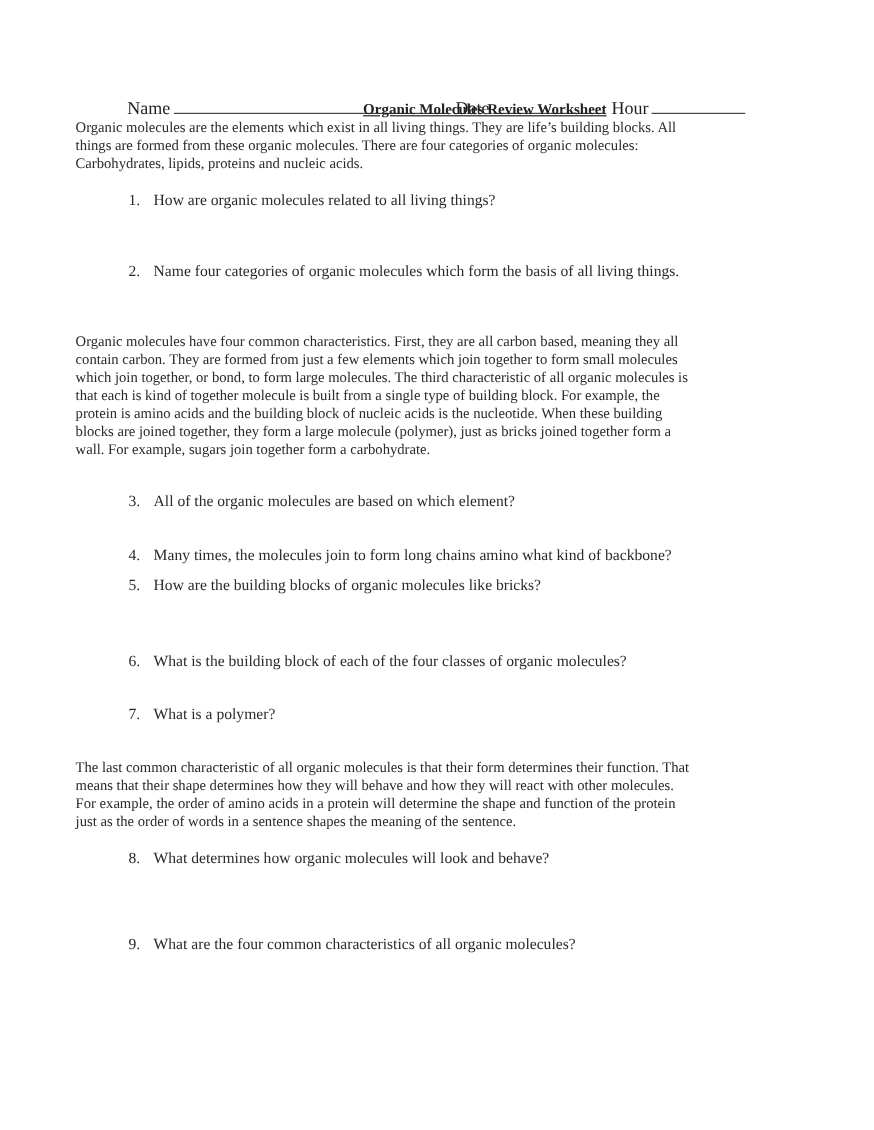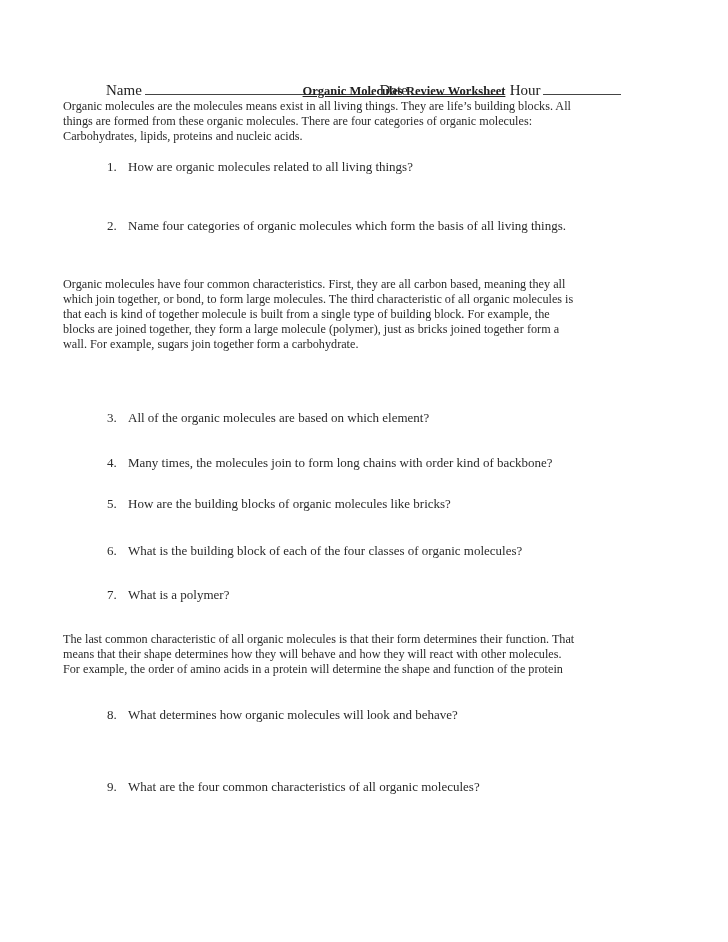--- a/index.html
+++ b/index.html
@@ -36,65 +36,68 @@
 
 <div class="header">
   <span>Name</span><span class="blank" style="width:228px"></span>
   <span>Date</span><span class="blank" style="width:92px"></span>
   <span>Hour</span><span class="blank" style="width:78px"></span>
 </div>
 
 <div class="title">Organic Molecules Review Worksheet</div>
 
 <div class="para" style="top:99px">
-  <span class="line">Organic molecules are the molecules means exist in all living things. They are life’s building blocks. All</span>
+  <span class="line">Organic molecules are the elements which exist in all living things. They are life’s building blocks. All</span>
   <span class="line">things are formed from these organic molecules. There are four categories of organic molecules:</span>
   <span class="line">Carbohydrates, lipids, proteins and nucleic acids.</span>
 </div>
 
 <div class="q" style="top:159px">
   <span class="num">1.</span><span>How are organic molecules related to all living things?</span>
 </div>
 
 <div class="q" style="top:218px">
   <span class="num">2.</span><span>Name four categories of organic molecules which form the basis of all living things.</span>
 </div>
 
 <div class="para" style="top:277px">
   <span class="line">Organic molecules have four common characteristics. First, they are all carbon based, meaning they all</span>
+  <span class="line">contain carbon. They are formed from just a few elements which join together to form small molecules</span>
   <span class="line">which join together, or bond, to form large molecules. The third characteristic of all organic molecules is</span>
   <span class="line">that each is kind of together molecule is built from a single type of building block. For example, the</span>
+  <span class="line">protein is amino acids and the building block of nucleic acids is the nucleotide. When these building</span>
   <span class="line">blocks are joined together, they form a large molecule (polymer), just as bricks joined together form a</span>
   <span class="line">wall. For example, sugars join together form a carbohydrate.</span>
 </div>
 
 <div class="q" style="top:410px">
   <span class="num">3.</span><span>All of the organic molecules are based on which element?</span>
 </div>
 
 <div class="q" style="top:455px">
-  <span class="num">4.</span><span>Many times, the molecules join to form long chains with order kind of backbone?</span>
+  <span class="num">4.</span><span>Many times, the molecules join to form long chains amino what kind of backbone?</span>
 </div>
 
-<div class="q" style="top:496px">
+<div class="q" style="top:480px">
   <span class="num">5.</span><span>How are the building blocks of organic molecules like bricks?</span>
 </div>
 
 <div class="q" style="top:543px">
   <span class="num">6.</span><span>What is the building block of each of the four classes of organic molecules?</span>
 </div>
 
 <div class="q" style="top:587px">
   <span class="num">7.</span><span>What is a polymer?</span>
 </div>
 
 <div class="para" style="top:632px">
   <span class="line">The last common characteristic of all organic molecules is that their form determines their function. That</span>
   <span class="line">means that their shape determines how they will behave and how they will react with other molecules.</span>
   <span class="line">For example, the order of amino acids in a protein will determine the shape and function of the protein</span>
+  <span class="line">just as the order of words in a sentence shapes the meaning of the sentence.</span>
 </div>
 
 <div class="q" style="top:707px">
   <span class="num">8.</span><span>What determines how organic molecules will look and behave?</span>
 </div>
 
 <div class="q" style="top:779px">
   <span class="num">9.</span><span>What are the four common characteristics of all organic molecules?</span>
 </div>
 

